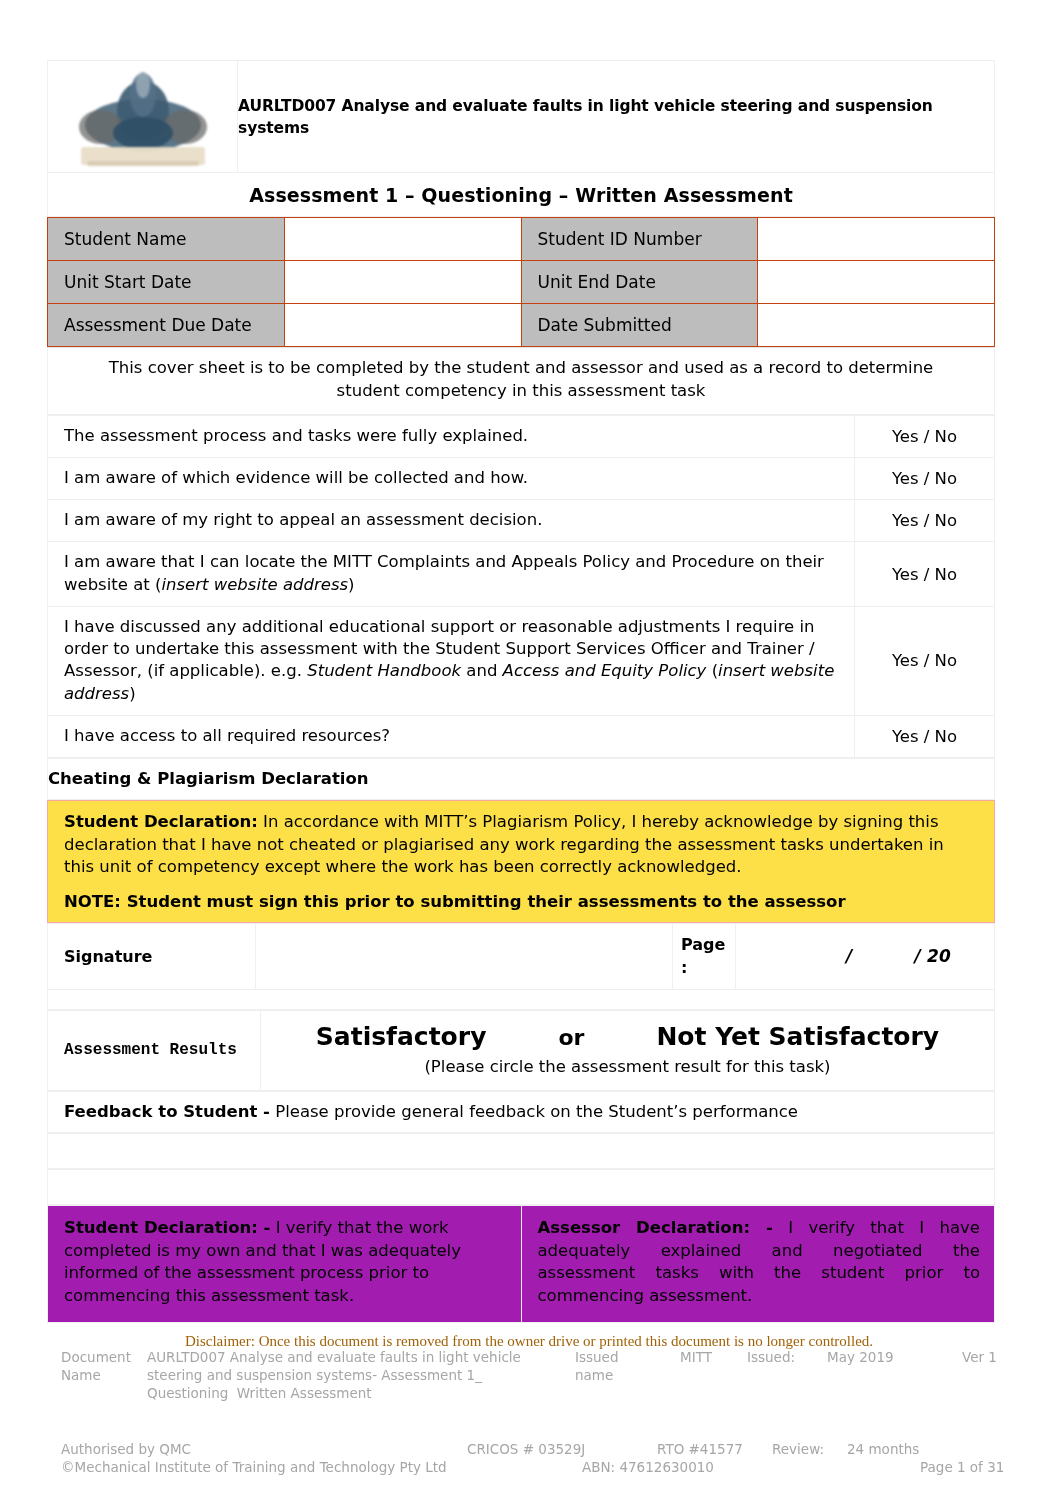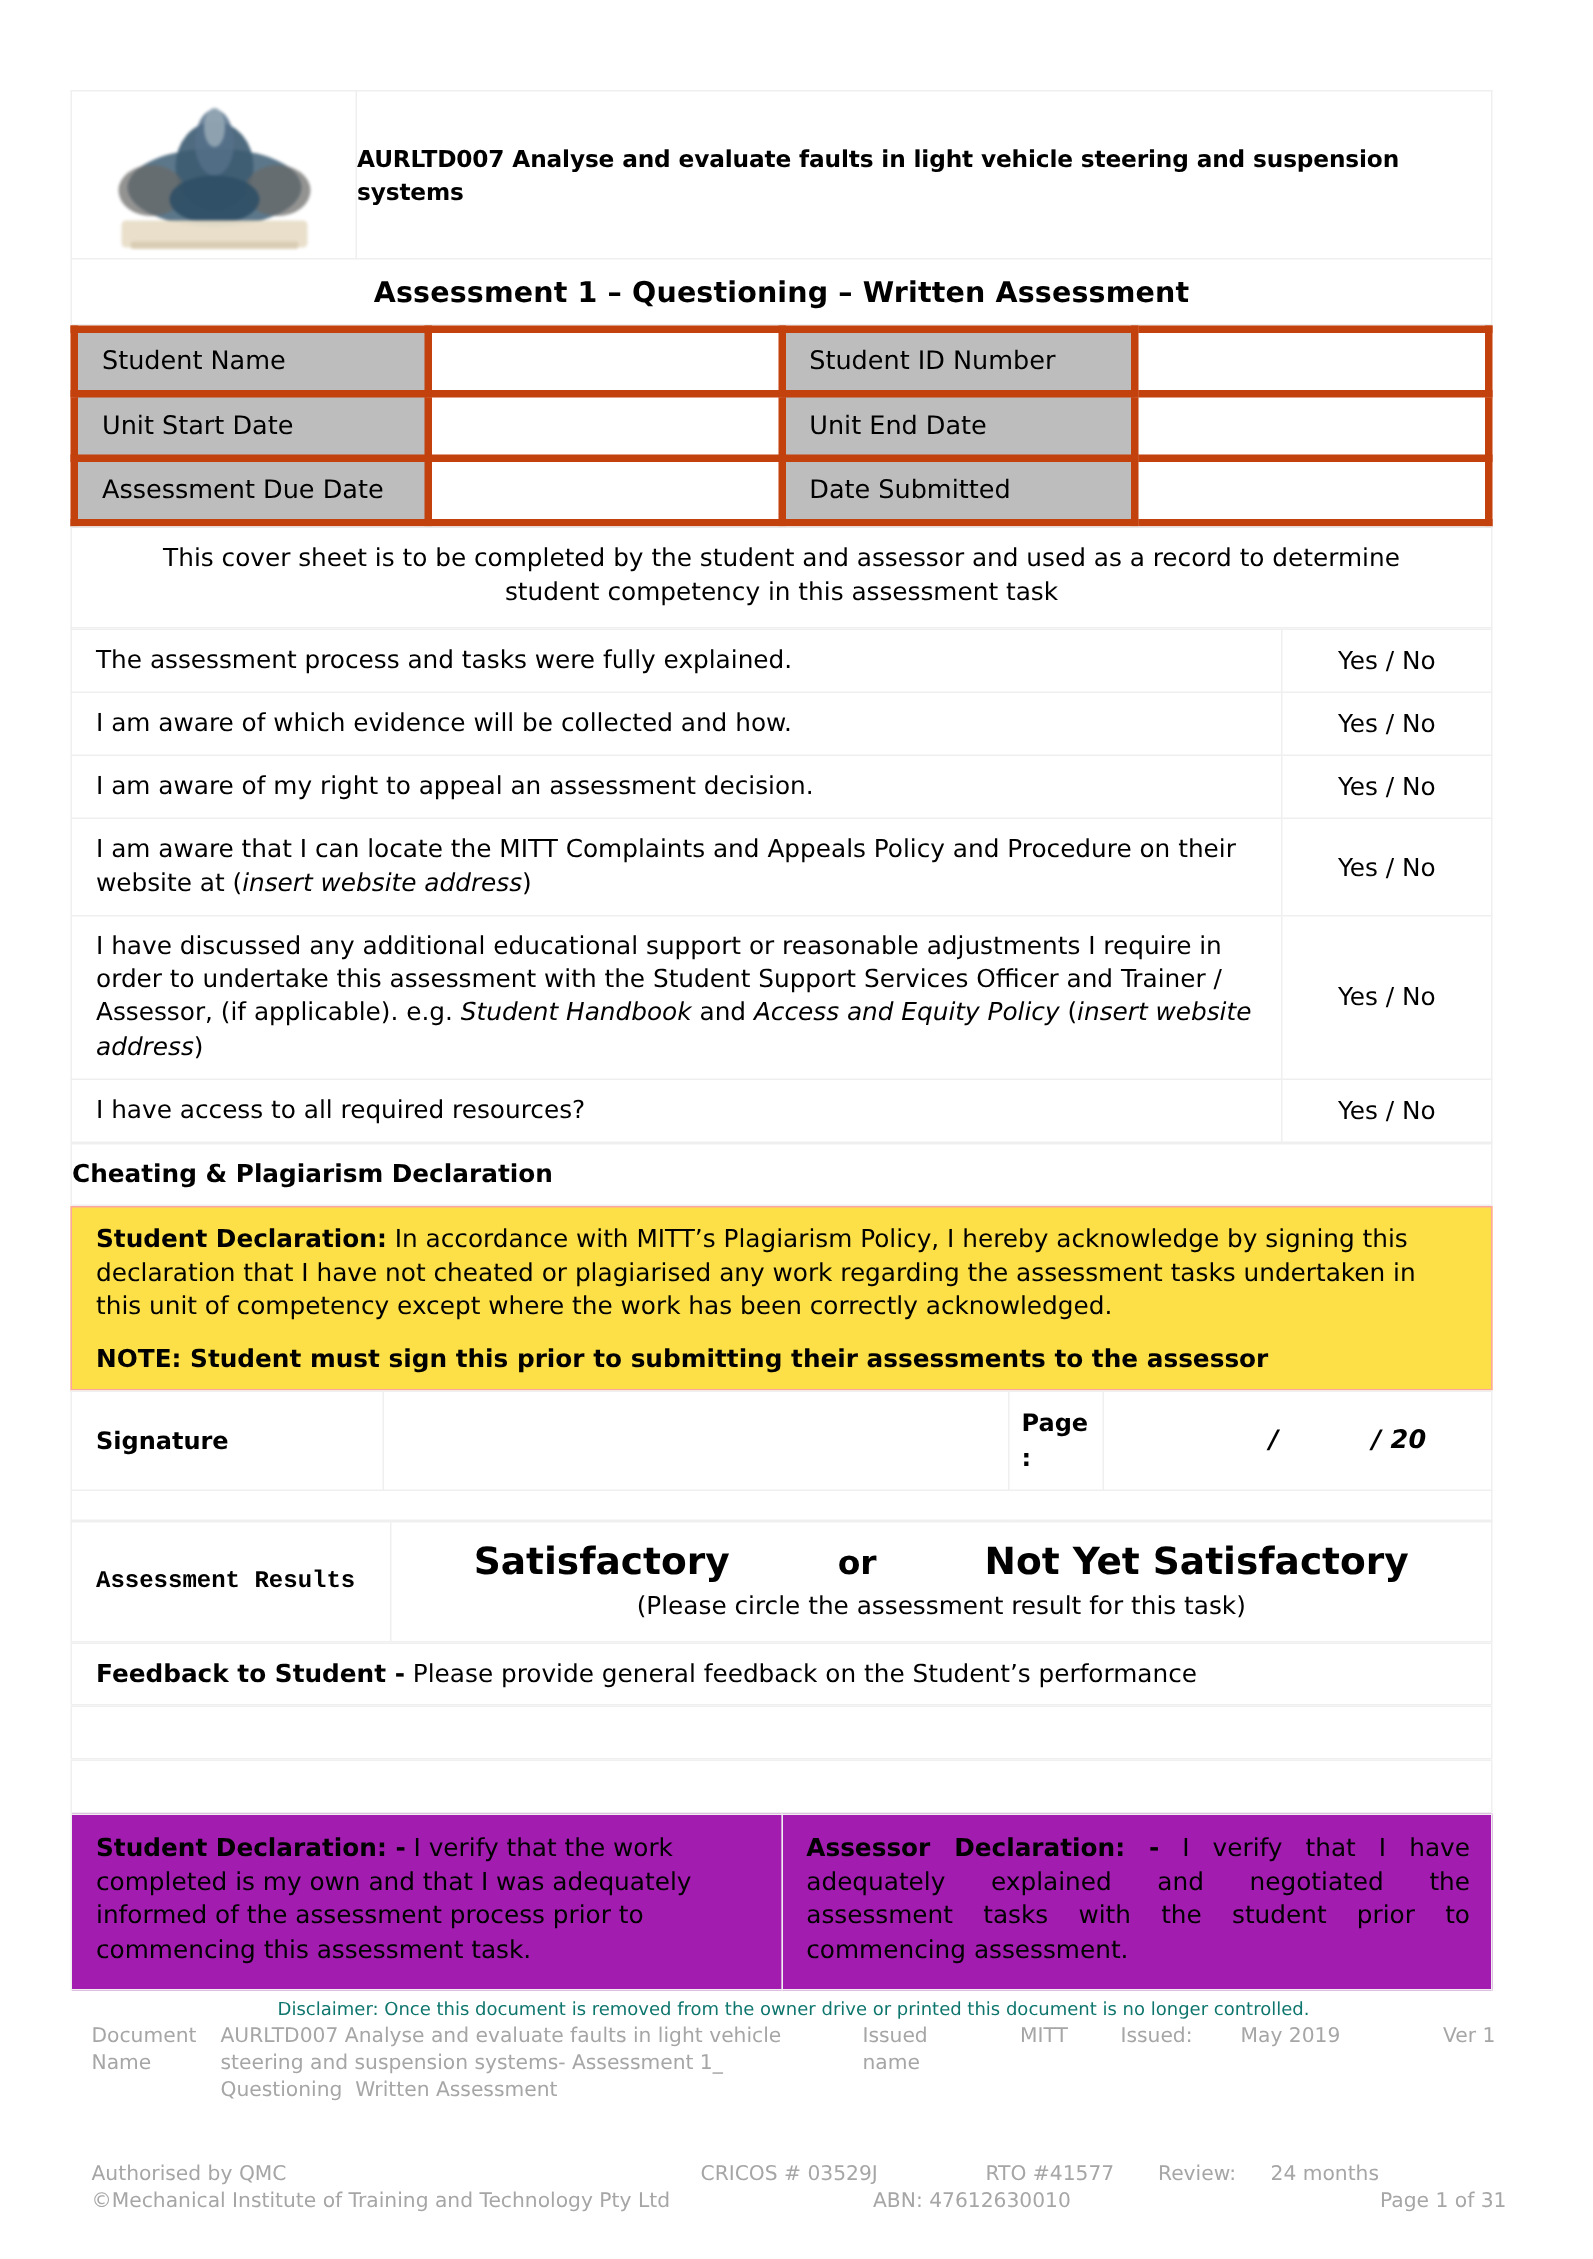--- a/index.html
+++ b/index.html
@@ -83,21 +83,21 @@
   }
   .assess-title {
     font-size: 19px;
     font-weight: bold;
     letter-spacing: 0.1px;
   }
 
   
   table.fields { border-collapse: collapse; width: 948px; table-layout: fixed; }
   table.fields td {
-    border: 5px solid #c2410c;
+    border: 1px solid #c2410c;
     height: 43px;
     padding: 0 0 0 16px;
     font-size: 17px;
     vertical-align: middle;
   }
   table.fields td.lbl { background: #bdbdbd; }
   table.fields td.val { background: #ffffff; }
 
   
   .covernote {
@@ -257,22 +257,23 @@
     color: #a6a6a6;
     font-size: 13.5px;
     line-height: 1.33;
   }
   .disclaimer {
     position: absolute;
     left: 122px;
     top: 5px;
     width: 720px;
     text-align: center;
-    font-size: 12px;
-    color: #0f766e;
+    font-size: 15px;
+    color: #a16207;
+    font-family: Liberation Serif, serif;
   }
   .ft-grid {
     position: absolute;
     top: 22px;
     left: 0;
     width: 968px;
   }
   .ft-row { position: relative; height: 17px; }
   .ft-cell { position: absolute; white-space: pre-wrap; }
 

